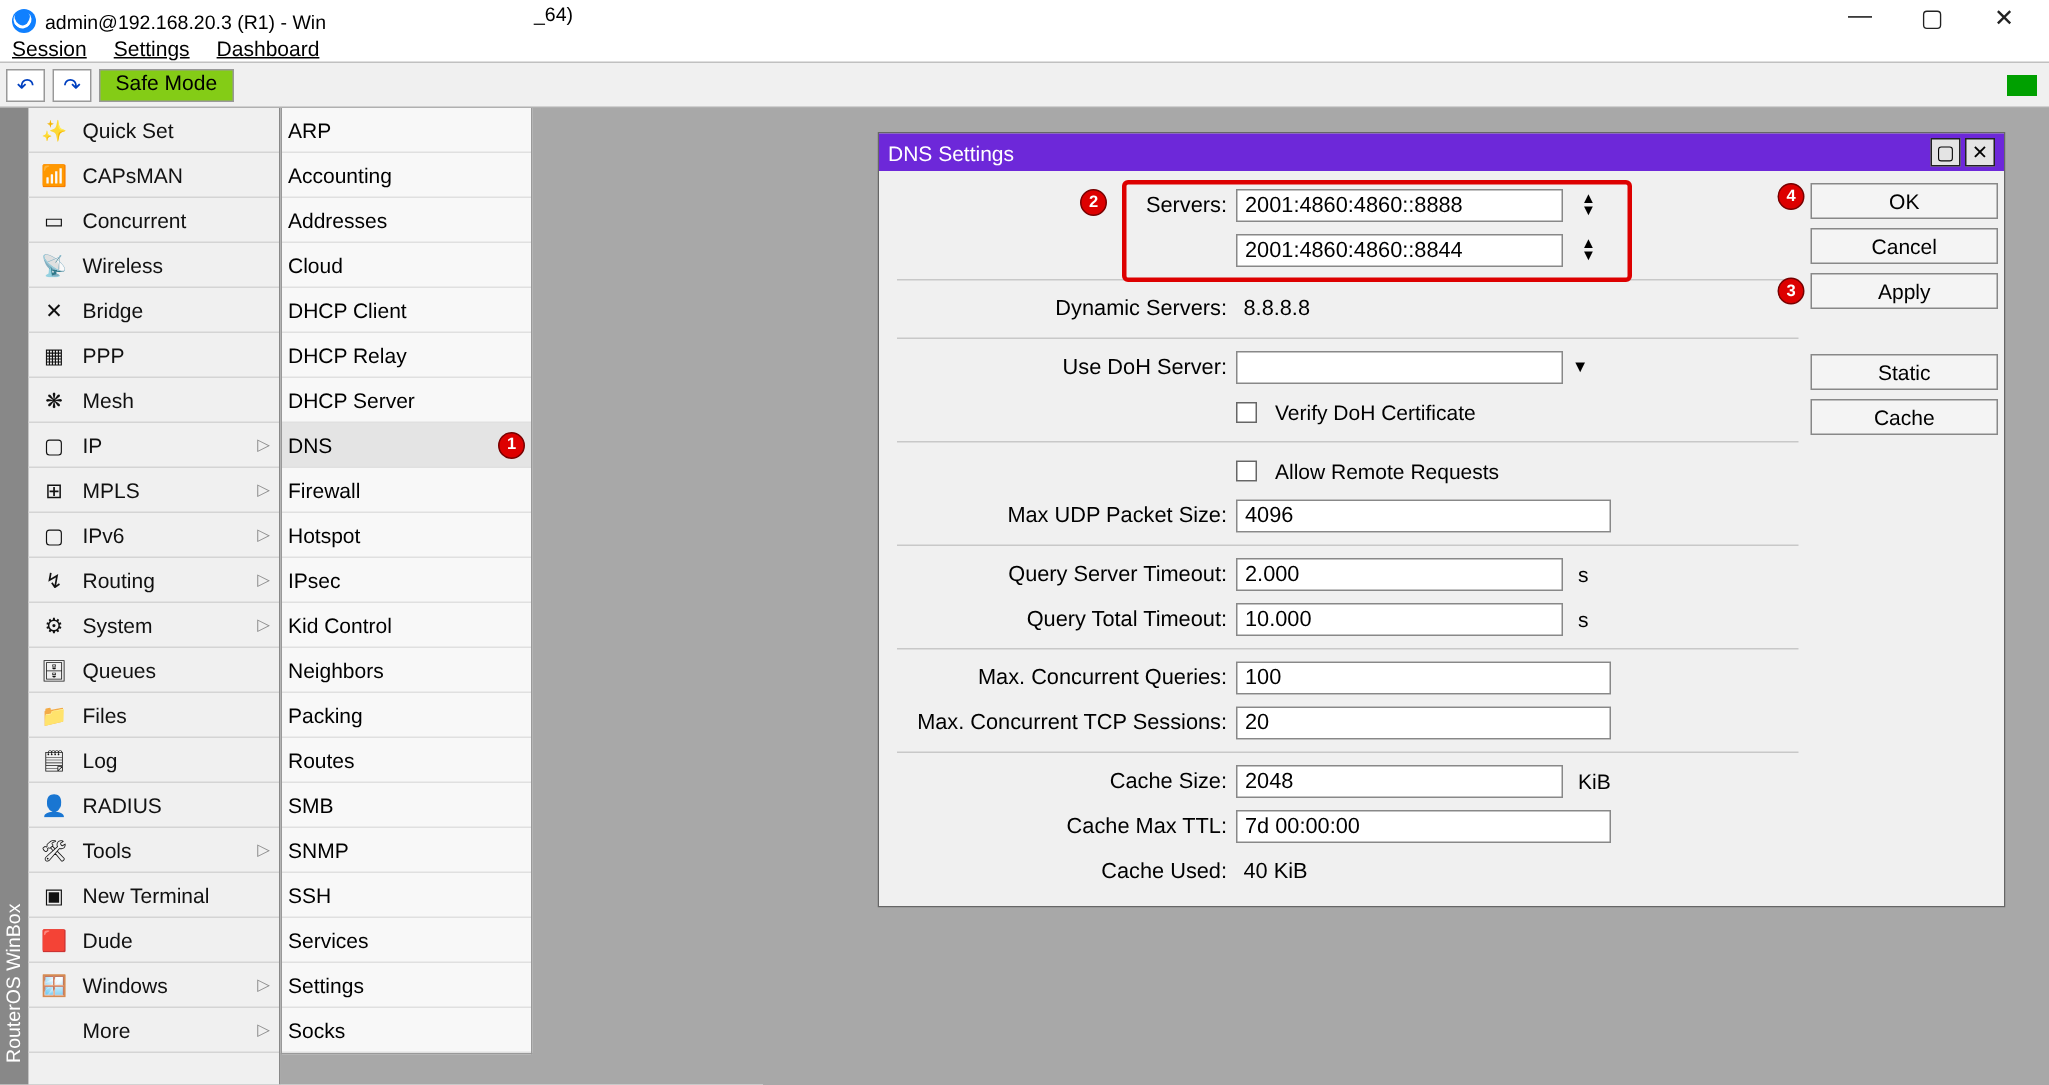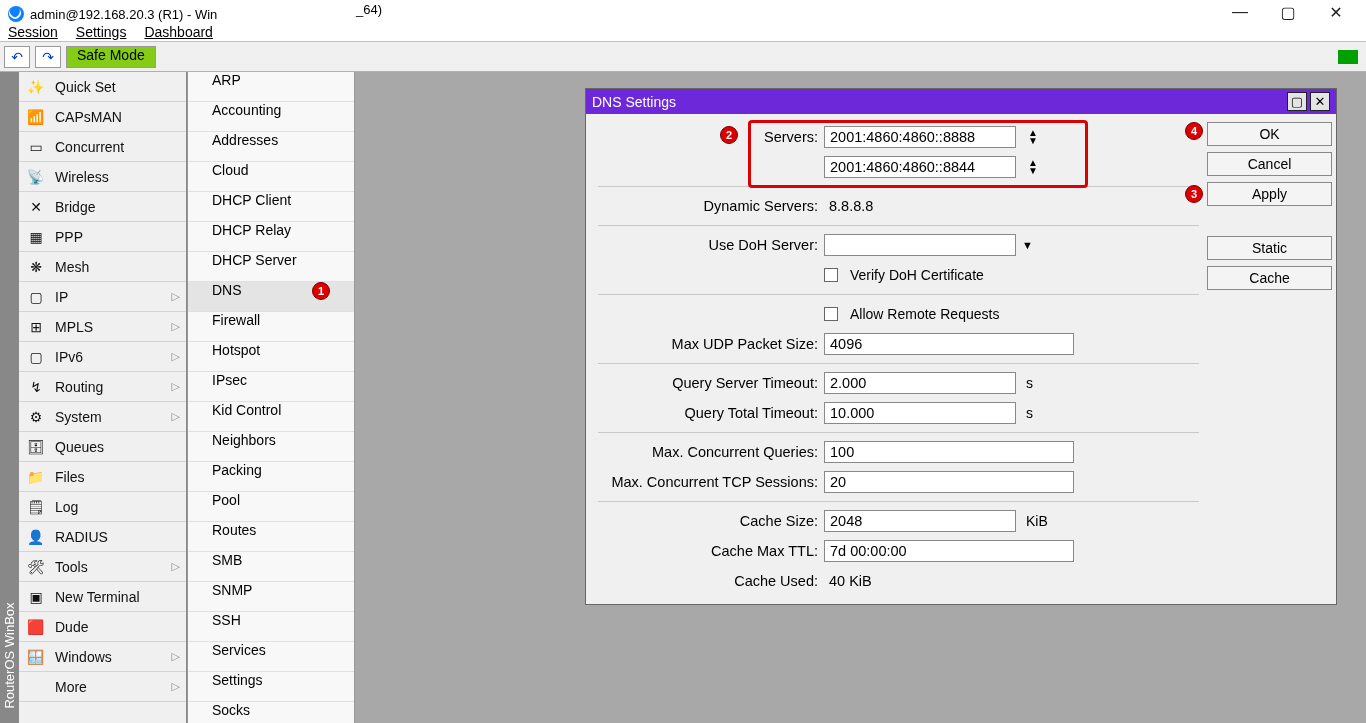--- a/index.html
+++ b/index.html
@@ -31,38 +31,38 @@
 .brandstrip .rot { transform:rotate(-90deg); transform-origin:center; white-space:nowrap; color:#fff; font-size:13px; margin-bottom:60px;}
 
 
 .sidebar { width:168px; background:#f0f0f0; border-right:1px solid #888; position:relative; z-index:20;}
 .sb-item { height:30px; display:flex; align-items:center; padding:0 6px; gap:8px; border-bottom:1px solid #d4d4d4; cursor:pointer; font-size:15px; color:#111;}
 .sb-ico{width:22px;height:18px;display:inline-flex;align-items:center;justify-content:center;}
 .sb-arrow{margin-left:auto;color:#888;font-size:11px;}
 
 
 .flyout { position:absolute; top:72px; left:187px; width:168px; background:#f8f8f8; border:1px solid #999; border-top:none; z-index:30;}
-.fo-item { height:30px; display:flex; padding:0 24px; border-bottom:1px solid #e0e0e0; cursor:pointer; font-size:15px;}
+.fo-item { height:30px; display:flex; align-items:center; padding:0 4px; border-bottom:1px solid #e0e0e0; cursor:pointer; font-size:15px;}
 .fo-item.hl{background:#e4e4e4;}
 .callout{width:18px;height:18px;border-radius:50%;background:#d00;border:1px solid #700;color:#fff;display:inline-flex;align-items:center;justify-content:center;font-size:11px;font-weight:bold;line-height:1;}
 
 
 .dns-window { position:absolute; left:585px; top:88px; width:752px; background:#f0f0f0; border:1px solid #666; z-index:10;}
 .dns-title { height:25px; background:#6d28d9; color:#fff; display:flex; align-items:center; padding:0 6px; font-size:15px;}
 .dns-title .tctl { margin-left:auto; display:flex; gap:3px; }
 .dns-title .tbn { width:20px;height:19px;background:#e4e4e4;border:1px solid #222;color:#000;display:flex;align-items:center;justify-content:center;font-size:13px;cursor:pointer;}
 .dns-body { display:flex; padding:4px; }
 .dns-form { flex:1; padding:4px 8px; }
 .dns-actions { width:125px; display:flex; flex-direction:column; gap:6px; padding:4px 0 0 0;}
 .act-btn{height:24px;border:1px solid #888;background:#f4f4f4;font-size:14px;cursor:pointer;}
 
 .row{display:flex;align-items:center;min-height:30px;gap:6px;}
 .lbl{width:220px;text-align:right;font-size:14.5px;}
 .txt-input{height:22px;border:1px solid #888;background:#fff;padding:0 5px;font-size:14.5px;}
-.w210{width:192px;}
+.w210{width:218px;}
 .w250{width:250px;}
 .ro{background:#f0f0f0;border:none;}
 .spin{width:22px;height:22px;display:flex;flex-direction:column;justify-content:center;align-items:center;font-size:10px;line-height:8px;cursor:pointer;}
 .unit{font-size:14px;margin-left:4px;}
 .sep{height:1px;background:#c8c8c8;margin:4px 0;}
 .chk{width:14px;height:14px;border:1px solid #666;background:#fff;display:inline-block;margin-right:6px;}
 
 
 .redbox{position:absolute;border:3px solid #d00;border-radius:4px;pointer-events:none;}
 
@@ -235,23 +235,20 @@
     <div class="fo-item">
       <span>Kid Control</span>
     </div>
     <div class="fo-item">
       <span>Neighbors</span>
     </div>
     <div class="fo-item">
       <span>Packing</span>
     </div>
     <div class="fo-item">
-      <span>Pool</span>
-    </div>
-    <div class="fo-item">
       <span>Routes</span>
     </div>
     <div class="fo-item">
       <span>SMB</span>
     </div>
     <div class="fo-item">
       <span>SNMP</span>
     </div>
     <div class="fo-item">
       <span>SSH</span>

